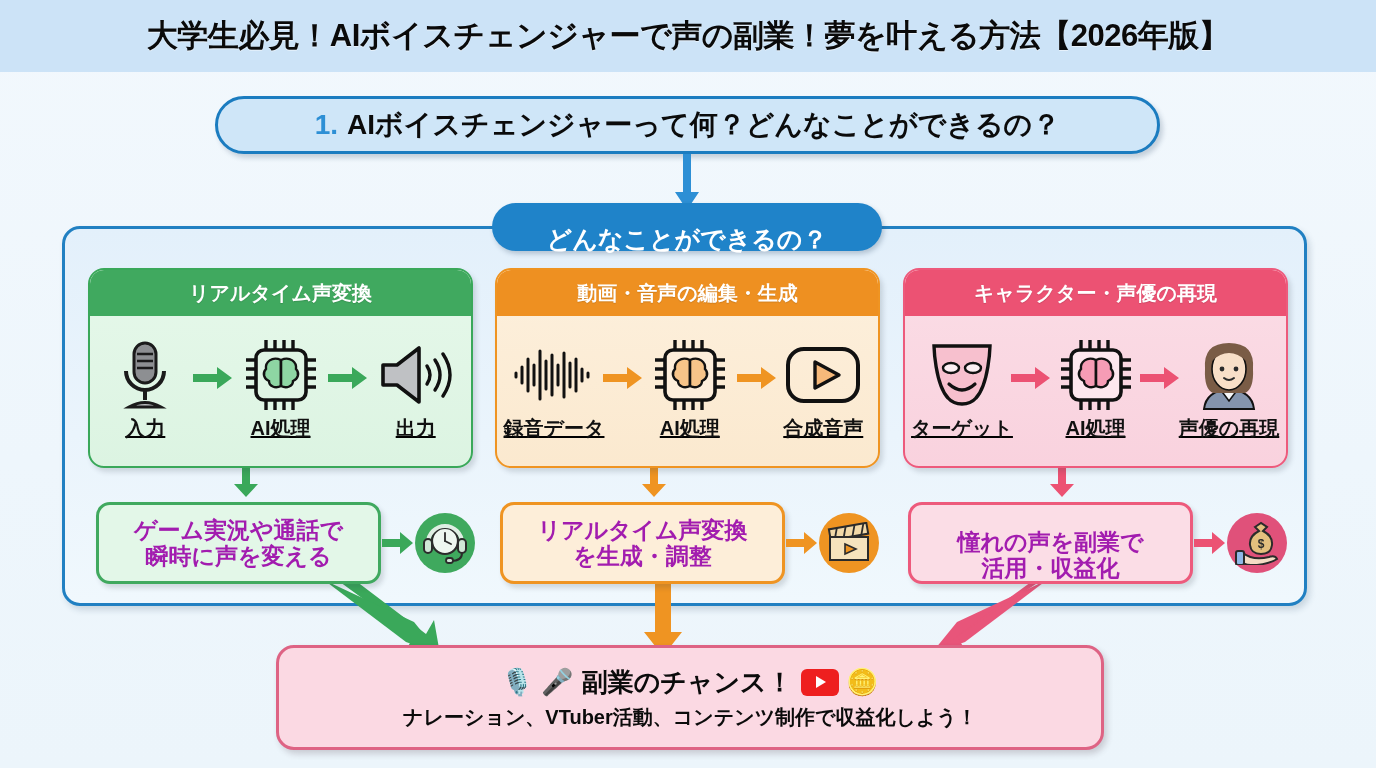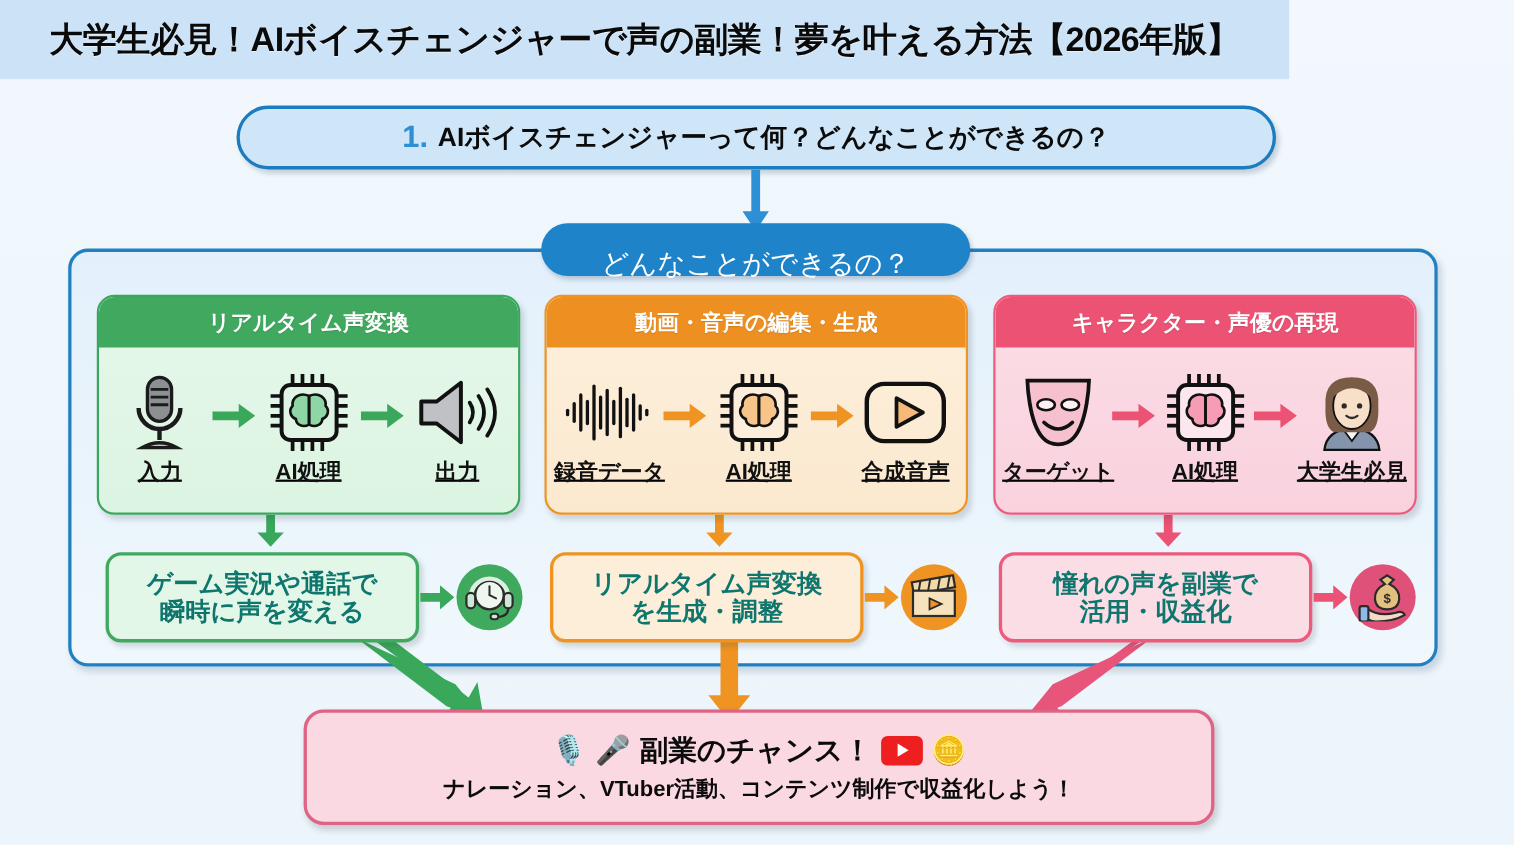--- a/index.html
+++ b/index.html
@@ -19,21 +19,21 @@
     position: relative;
     width: 1376px;
     height: 768px;
     background: linear-gradient(180deg, #f2f8fd 0%, #eef6fc 60%, #ecf5fb 100%);
   }
 
   
   .header-band {
     position: absolute;
     left: 0; top: 0;
-    width: 1172px; height: 72px;
+    width: 1376px; height: 72px;
     background: #cce3f7;
     display: flex;
     align-items: center;
     justify-content: center;
   }
   .header-title {
     font-size: 31px;
     font-weight: 700;
     color: #0a0a0a;
     letter-spacing: -0.5px;
@@ -55,21 +55,21 @@
     justify-content: center;
     box-shadow: 3px 4px 5px rgba(40,70,100,0.22);
   }
   .section-pill .num {
     font-size: 28px;
     font-weight: 700;
     color: #2d8fd5;
     margin-right: 9px;
   }
   .section-pill .txt {
-    font-size: 24px;
+    font-size: 28px;
     font-weight: 700;
     color: #0b0b0b;
     white-space: nowrap;
   }
 
   
   .arrow-down-blue {
     position: absolute;
     left: 672px; top: 154px;
     width: 30px; height: 58px;
@@ -83,21 +83,21 @@
     background: #1f83c9;
     border-radius: 24px;
     display: flex;
     align-items: center;
     justify-content: center;
     z-index: 6;
     box-shadow: 2px 3px 5px rgba(30,60,90,0.25);
   }
   .subtitle-pill span {
     font-size: 25px;
-    font-weight: 400;
+    font-weight: 700;
     color: #ffffff;
     white-space: nowrap;
     margin-top: 24px;
   }
 
   
   .outer-panel {
     position: absolute;
     left: 62px; top: 226px;
     width: 1245px; height: 380px;
@@ -219,27 +219,27 @@
     border: 3px solid;
     display: flex;
     flex-direction: column;
     align-items: center;
     justify-content: center;
     box-shadow: 3px 4px 5px rgba(50,60,70,0.17);
   }
   .result-card .line {
     font-size: 23px;
     font-weight: 700;
-    color: #0f766e;
+    color: #a21caf;
     line-height: 1.13;
     white-space: nowrap;
   }
   .green .result-card { background: #e3f7e8; border-color: #40a95f; }
   .orange .result-card { background: #fdeed9; border-color: #ef9422; }
-  .pink .result-card { background: #fbdde6; border-color: #ed5a7c; }
+  .pink .result-card { background: #fbdde6; border-color: #ed5a7c; justify-content: flex-end; }
 
   .mini-arrow {
     width: 34px;
     display: flex;
     align-items: center;
     justify-content: center;
   }
   .badge {
     width: 60px; height: 60px;
     border-radius: 50%;
@@ -633,21 +633,21 @@
               <path d="M8 70 q2 -18 25 -20 q23 2 25 20 Z" fill="#8494ad" stroke="#111" stroke-width="2"></path>
               <path d="M24 50 h18 l-9 12 Z" fill="#f6f7f9" stroke="#111" stroke-width="1.6"></path>
               <path d="M9 30 q-2 -26 24 -26 q26 0 24 26 q1 20 -8 24 l-32 0 q-9 -4 -8 -24 Z" fill="#7a5c46"></path>
               <ellipse cx="33" cy="30" rx="17" ry="21" fill="#f8dfc8" stroke="#111" stroke-width="1.6"></ellipse>
               <path d="M16 22 q4 -16 17 -16 q13 0 17 16 q-8 -8 -17 -8 q-9 0 -17 8 Z" fill="#7a5c46"></path>
               <circle cx="26" cy="30" r="2.4" fill="#2b2b2b"></circle>
               <circle cx="40" cy="30" r="2.4" fill="#2b2b2b"></circle>
               <path d="M28 39 q5 4 10 0" fill="none" stroke="#2b2b2b" stroke-width="2" stroke-linecap="round"></path>
             </svg>
           </div>
-          <div class="flow-label">大学生必見</div>
+          <div class="flow-label">声優の再現</div>
         </div>
 
       </div>
     </div>
   </div>
 
   <div class="col-connector cc-3">
     <svg width="28" height="30" viewBox="0 0 28 30">
       <path d="M10 0 H18 V16 H26 L14 29 L2 16 H10 Z" fill="#ec5273"></path>
     </svg>

